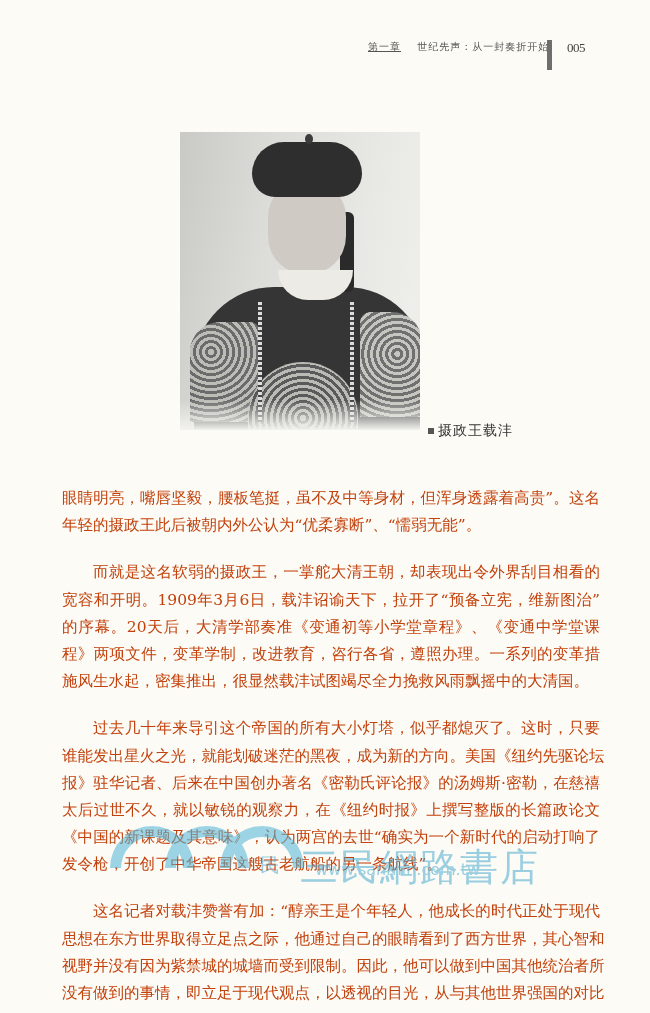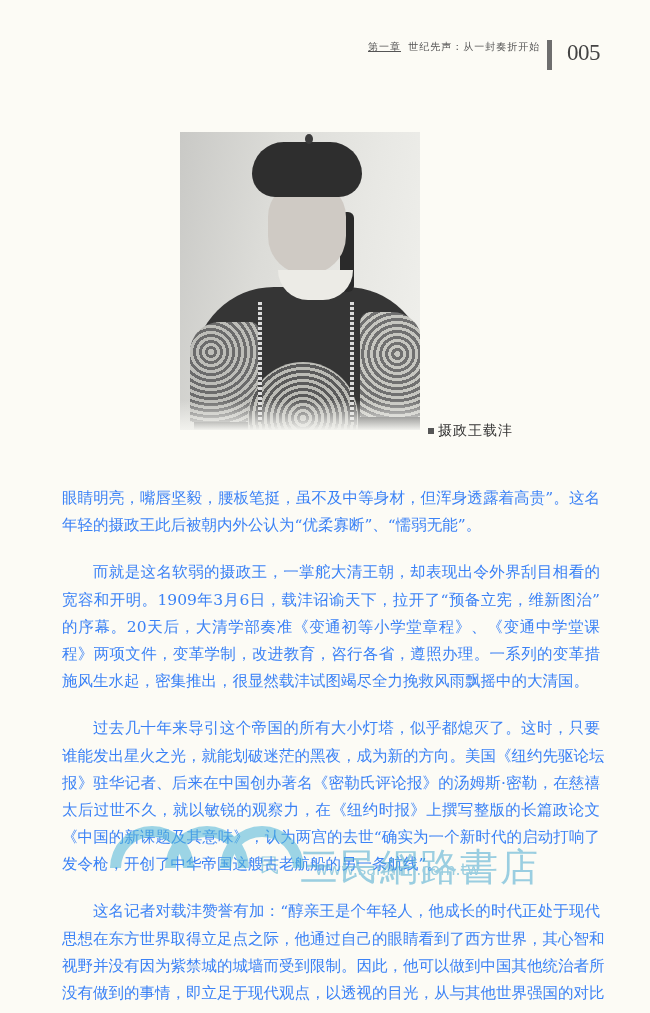--- a/index.html
+++ b/index.html
@@ -8,28 +8,28 @@
     background: #fcfbf5;
     font-family: "DejaVu Serif", "Liberation Serif", serif;
     color: #2b2b2b;
     position: relative;
   }
   .page { position: absolute; inset: 0; background: #fcfbf5; }
   .running-head {
     position: absolute; top: 40px; left: 368px;
     font-size: 10px; color: #555; letter-spacing: 1px; white-space: nowrap;
   }
-  .running-head .chap { margin-right: 3px; text-decoration: underline; }
+  .running-head .chap { margin-right: 12px; text-decoration: underline; }
   .head-bar {
     position: absolute; left: 547px; top: 40px; width: 5px; height: 30px;
     background: #6e6e6e;
   }
   .page-num {
     position: absolute; left: 567px; top: 40px;
-    font-family: "Liberation Serif", serif; font-size: 23px; color: #444;
+    font-family: "Liberation Serif", serif; font-size: 13px; color: #444;
     letter-spacing: -0.5px;
   }
   .photo {
     position: absolute; left: 180px; top: 132px; width: 240px; height: 298px;
     background: linear-gradient(100deg, #c9c9c6 0%, #dcdcd8 35%, #e8e8e4 70%, #f0f0ec 100%);
     overflow: hidden;
   }
   .photo .hat-top { position:absolute; left:125px; top:2px; width:8px; height:10px; border-radius:50%; background:#3c3c3c; }
   .photo .hat { position:absolute; left:72px; top:10px; width:110px; height:55px; border-radius:55px 55px 40px 40px; background:#2e2e2e; }
   .photo .face { position:absolute; left:88px; top:48px; width:78px; height:95px; border-radius:38px 38px 40px 40px; background:#cfcac4; }
@@ -42,21 +42,21 @@
   .photo .beads-l { position:absolute; left:78px; top:170px; width:4px; height:120px; background: repeating-linear-gradient(#ddd 0 3px, #444 3px 5px); }
   .photo .beads-r { position:absolute; left:170px; top:170px; width:4px; height:120px; background: repeating-linear-gradient(#ddd 0 3px, #444 3px 5px); }
   .photo .fade { position:absolute; left:0; right:0; bottom:0; height:30px; background: linear-gradient(transparent, #f2f2ee); }
   .caption {
     position: absolute; left: 428px; top: 422px;
     font-size: 14px; color: #333; letter-spacing: 1px; white-space: nowrap;
   }
   .caption .sq { display:inline-block; width:6px; height:6px; background:#555; margin-right:4px; vertical-align:1px; }
   .body-text {
     position: absolute; left: 62px; top: 485px; width: 538px;
-    font-size: 15.5px; line-height: 27.2px; color: #3b82f6;
+    font-size: 15.5px; line-height: 27.2px; color: #c2410c;
   }
   .body-text .line { display:block; white-space: nowrap; text-align: justify; text-align-last: justify; height: 27.2px; }
   .body-text .line.last { text-align-last: left; }
   .body-text .line.indent { padding-left: 31px; margin-top: 20px; }
   .watermark {
     position: absolute; left: 110px; top: 822px; width: 430px; height: 60px;
     pointer-events: none; opacity: 0.55;
   }
   .watermark .arc { position:absolute; top:4px; width:62px; height:62px; border:11px solid #4db4d8; border-bottom-color: transparent; border-left-color: transparent; border-radius:50%; transform: rotate(-45deg); }
   .watermark .txt { position:absolute; left:190px; top:-8px; font-size:38px; color:#4aa9cf; font-family:"DejaVu Serif", serif; letter-spacing: 2px; margin-top: 28px; }

